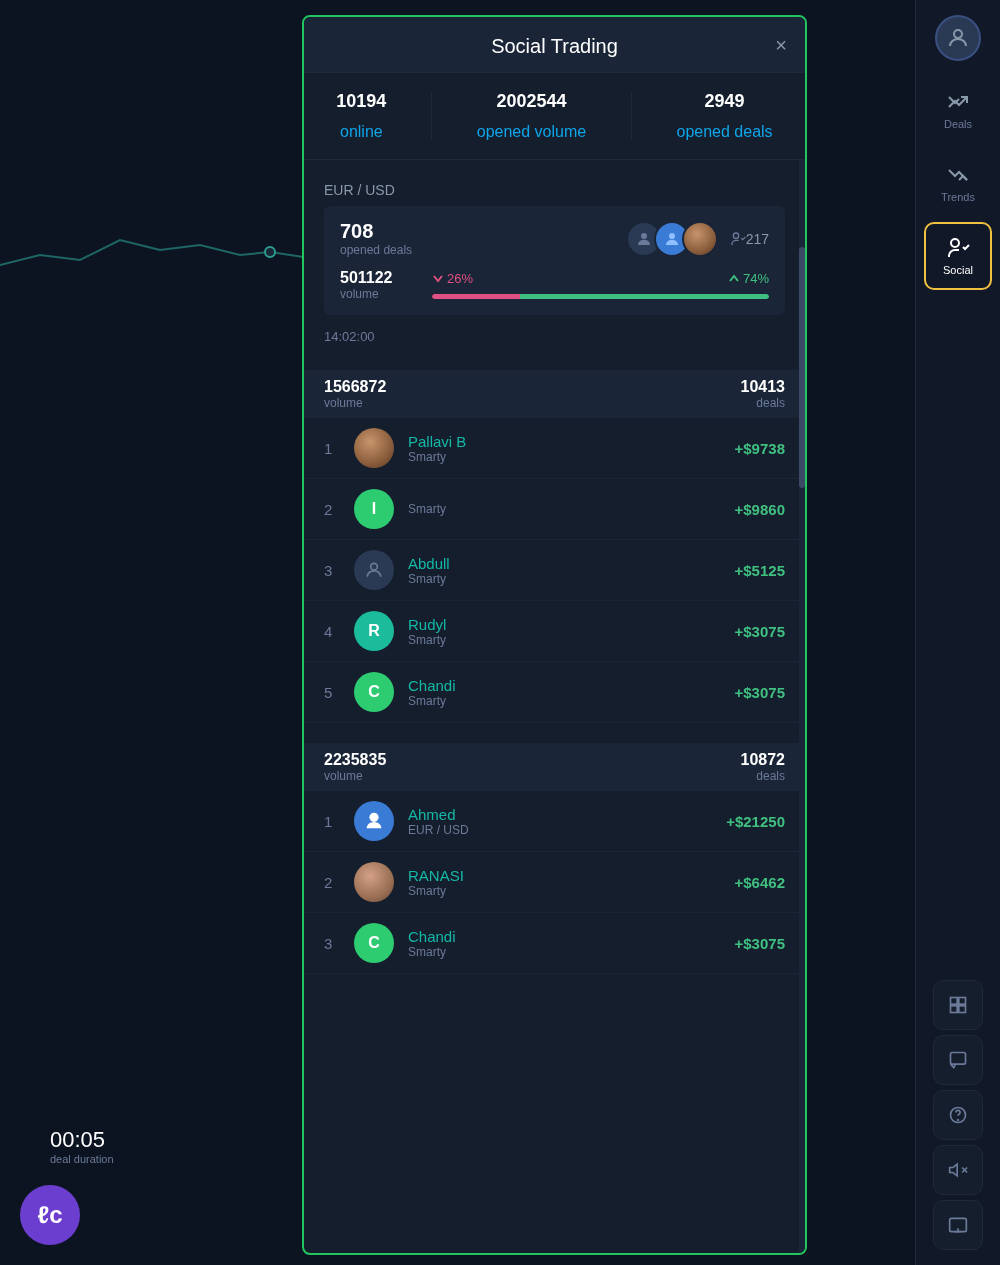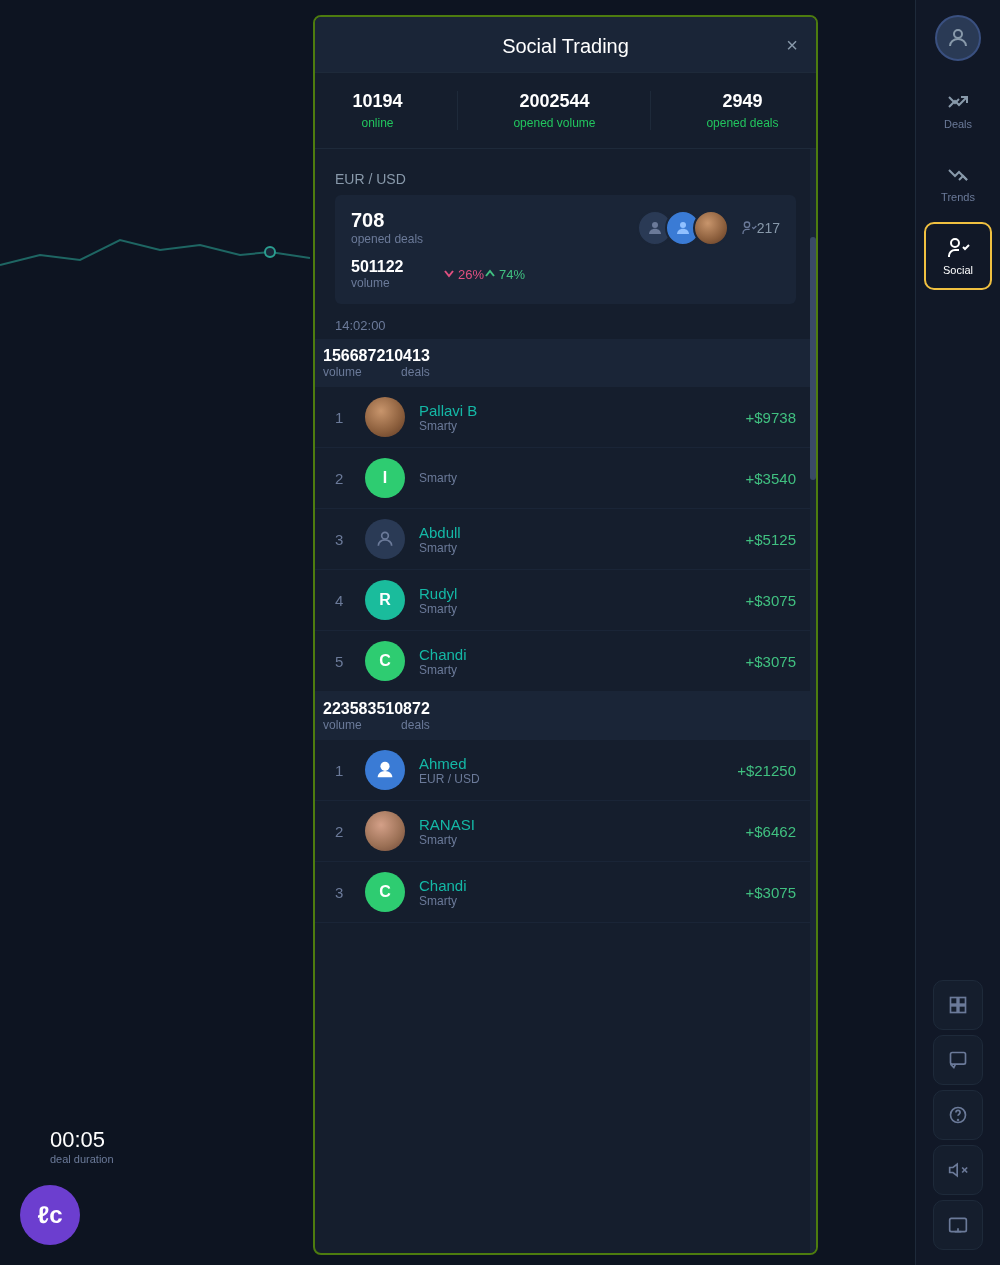--- a/index.html
+++ b/index.html
@@ -113,25 +113,25 @@
       cursor: pointer;
       border: 1px solid #1e2a3a;
       background: #151e2d;
       color: #6b7a99;
     }
 
     
     .social-panel {
       position: absolute;
       top: 15px;
-      left: 313px;
+      left: 302px;
       width: 505px;
       height: 1240px;
       background: #151e2d;
-      border: 2px solid #4d7c0f;
+      border: 2px solid #22c55e;
       border-radius: 8px;
       display: flex;
       flex-direction: column;
       overflow: hidden;
     }
 
     
     .panel-header {
       background: #1a2537;
       padding: 18px 20px 14px;
@@ -168,23 +168,23 @@
     }
     .stat-item {
       text-align: center;
     }
     .stat-value {
       color: #fff;
       font-size: 18px;
       font-weight: bold;
     }
     .stat-label {
-      color: #22c55e;
-      font-size: 12px;
-      margin-top: 4px;
+      color: #0ea5e9;
+      font-size: 16px;
+      margin-top: 11px;
     }
     .stat-divider {
       width: 1px;
       background: #1e2a3a;
     }
 
     
     .panel-scroll {
       flex: 1;
       overflow-y: auto;
@@ -268,20 +268,21 @@
       font-size: 16px;
       font-weight: bold;
     }
     .volume-label {
       color: #6b7a99;
       font-size: 12px;
     }
     .progress-section {
       flex: 1;
       display: flex;
+      flex-direction: column;
       gap: 8px;
     }
     .progress-labels {
       display: flex;
       justify-content: space-between;
       font-size: 13px;
     }
     .pct-down { color: #e05080; display: flex; align-items: center; gap: 3px; }
     .pct-up { color: #40c080; display: flex; align-items: center; gap: 3px; }
     .progress-bar {
@@ -305,22 +306,24 @@
     
     .time-label {
       color: #6b7a99;
       font-size: 13px;
       padding: 12px 20px 6px;
     }
 
     
     .section-header {
       display: flex;
-      padding: 8px 8px;
+      justify-content: space-between;
+      padding: 8px 20px;
       background: #1a2537;
+      margin-top: 20px;
     }
     .section-vol {
       color: #fff;
       font-size: 16px;
       font-weight: bold;
     }
     .section-vol-label {
       color: #6b7a99;
       font-size: 12px;
     }
@@ -371,21 +374,21 @@
       font-size: 15px;
       font-weight: 500;
     }
     .trader-sub {
       color: #6b7a99;
       font-size: 12px;
     }
     .trader-pnl {
       color: #40c080;
       font-size: 15px;
-      font-weight: 400;
+      font-weight: 700;
       text-align: right;
     }
 
     
     .av-blue { background: #3a7bd5; }
     .av-green { background: #2ecc71; }
     .av-teal { background: #1abc9c; }
     .av-gray { background: #2a3a55; color: #6b7a99; }
 
     
@@ -567,21 +570,21 @@
             <div class="trader-sub">Smarty</div>
           </div>
           <div class="trader-pnl">+$9738</div>
         </div>
         <div class="trader-row">
           <div class="trader-rank">2</div>
           <div class="trader-avatar av-green" style="background: rgb(46, 204, 113);">I</div>
           <div class="trader-info">
             <div class="trader-sub">Smarty</div>
           </div>
-          <div class="trader-pnl">+$3540</div>
+          <div class="trader-pnl">+$9860</div>
         </div>
         <div class="trader-row">
           <div class="trader-rank">3</div>
           <div class="trader-avatar av-gray">
             <svg width="20" height="20" viewBox="0 0 24 24" fill="none" stroke="#6b7a99" stroke-width="2">
               <circle cx="12" cy="8" r="4"></circle>
               <path d="M4 20c0-4 3.6-7 8-7s8 3 8 7"></path>
             </svg>
           </div>
           <div class="trader-info">

